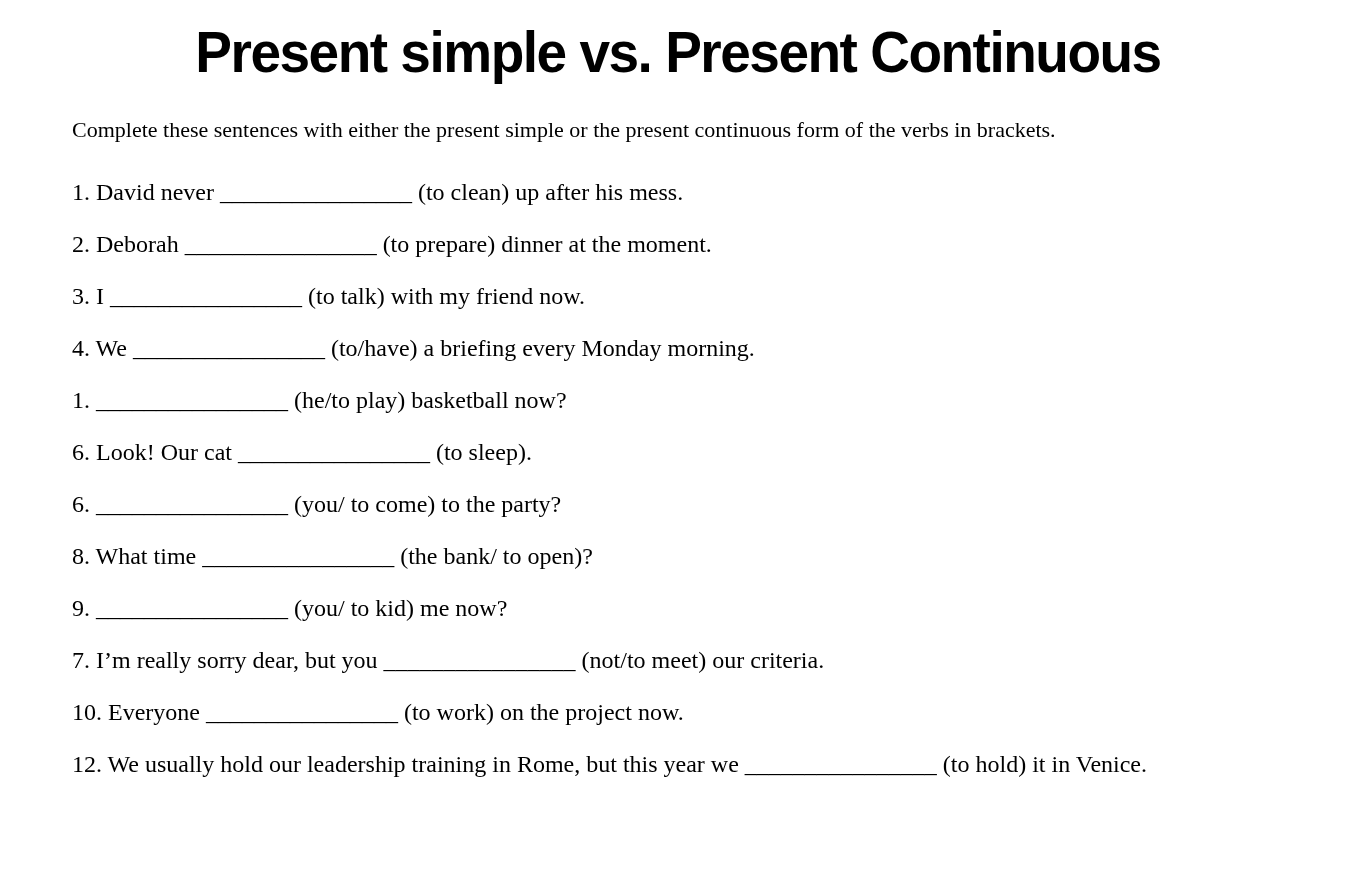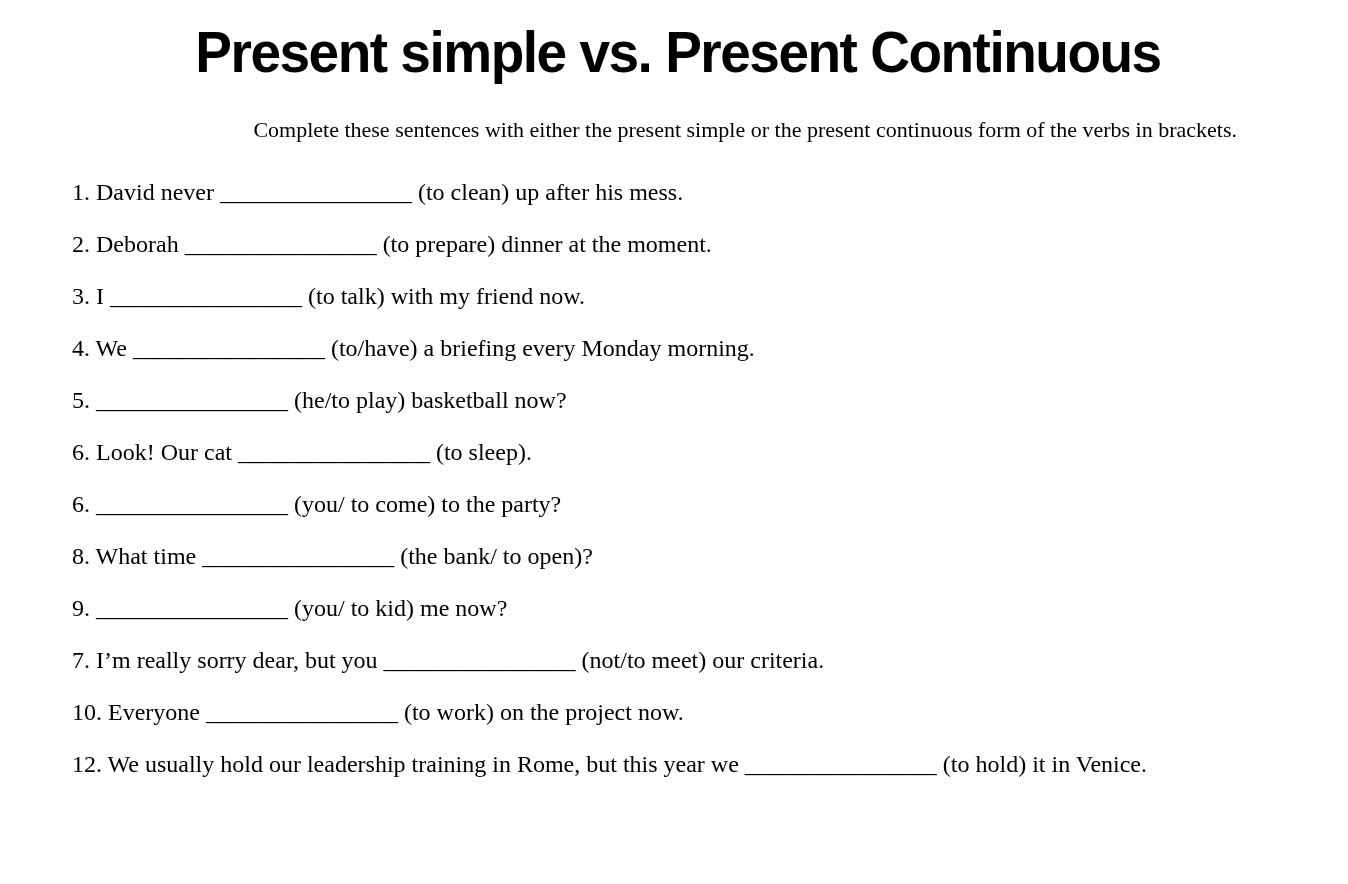--- a/index.html
+++ b/index.html
@@ -28,21 +28,20 @@
     text-align: center;
     margin: 20px 0 28px 0;
     white-space: nowrap;
     transform: scaleY(1.04);
   }
   .intro {
     font-size: 22px;
     line-height: 35px;
     margin: 0 0 28px 0;
     max-width: 1165px;
-    text-align: right;
   }
   .worksheet p.item {
     font-size: 24px;
     line-height: 35px;
     margin: 0 0 17px 0;
     max-width: 1185px;
   }
 </style>
 </head>
 <body>
@@ -50,21 +49,21 @@
 <div class="page">
   <h1 class="title">Present simple vs. Present Continuous</h1>
 
   <p class="intro">Complete these sentences with either the present simple or the present continuous form of the verbs in brackets.</p>
 
   <div class="worksheet">
     <p class="item">1. David never ________________ (to clean) up after his mess.</p>
     <p class="item">2. Deborah ________________ (to prepare) dinner at the moment.</p>
     <p class="item">3. I ________________ (to talk) with my friend now.</p>
     <p class="item">4. We ________________ (to/have) a briefing every Monday morning.</p>
-    <p class="item">5. ________________ (he/to play) basketball now?</p>
+    <p class="item">1. ________________ (he/to play) basketball now?</p>
     <p class="item">6. Look! Our cat ________________ (to sleep).</p>
     <p class="item">6. ________________ (you/ to come) to the party?</p>
     <p class="item">8. What time ________________ (the bank/ to open)?</p>
     <p class="item">9. ________________ (you/ to kid) me now?</p>
     <p class="item">7. I’m really sorry dear, but you ________________ (not/to meet) our criteria.</p>
     <p class="item">10. Everyone ________________ (to work) on the project now.</p>
     <p class="item">12. We usually hold our leadership training in Rome, but this year we ________________ (to hold) it in Venice.</p>
   </div>
 </div>
 

